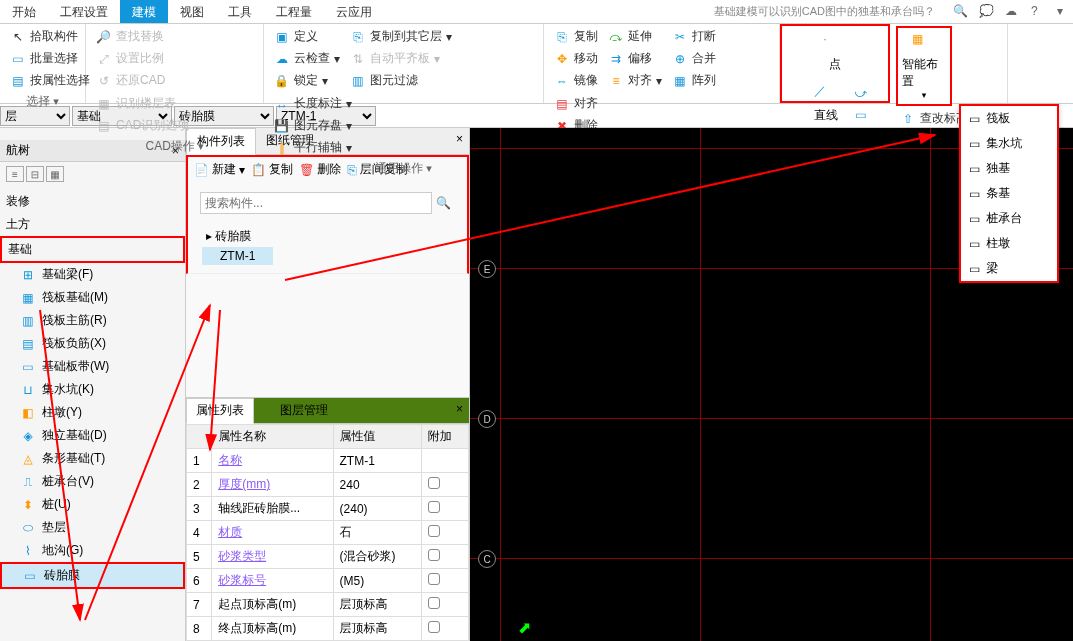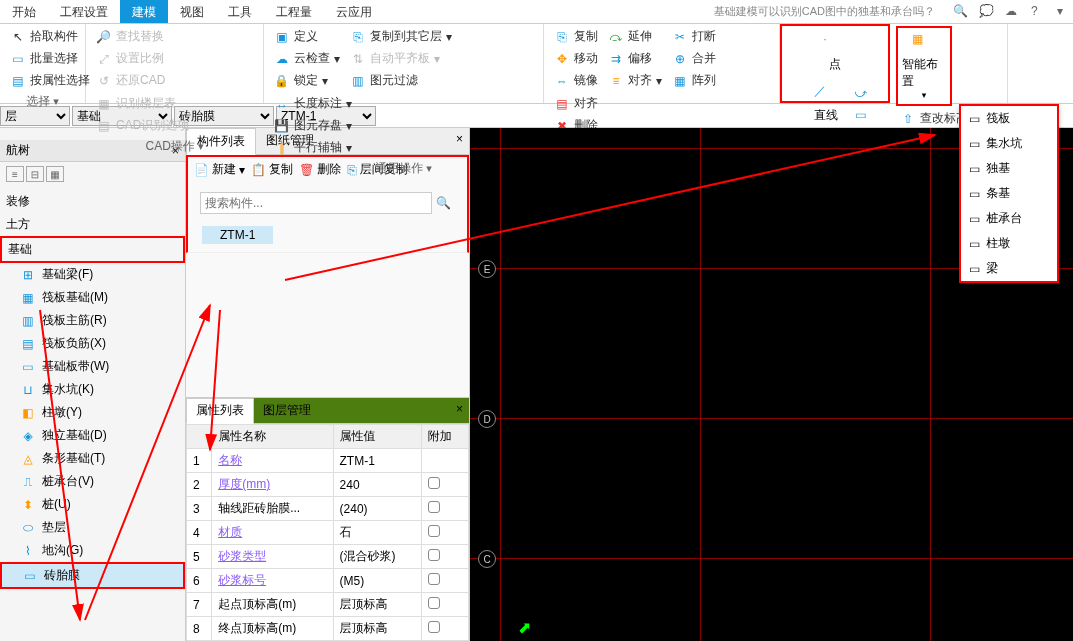--- a/index.html
+++ b/index.html
@@ -49,21 +49,21 @@
 .mid-toolbar .btn { display: flex; align-items: center; gap: 3px; cursor: pointer; }
 .search-row { display: flex; padding: 2px 6px; }
 .search-row input { flex: 1; border: 1px solid #ccc; height: 22px; padding: 0 4px; }
 .component-list { padding: 4px 8px; }
 .component-list .group { padding: 2px 4px; }
 .component-list .leaf { padding: 2px 18px; background: #cde8f6; display: inline-block; }
 
 
 .prop-panel { border-top: 1px solid #ccc; background: #fff; display: flex; flex-direction: column; flex: 1; }
 .prop-tabs { display: flex; background:#4d7c0f; border-bottom: 1px solid #ccc;}
-.prop-tabs .t { padding: 4px 9px; cursor: pointer;}
+.prop-tabs .t { padding: 4px 26px; cursor: pointer;}
 .prop-tabs .t.active { background:#fff; border:1px solid #ccc; border-bottom:1px solid #fff; margin-bottom:-1px;}
 .prop-table { width: 100%; border-collapse: collapse; }
 .prop-table th, .prop-table td { border: 1px solid #ddd; padding: 3px 6px; text-align: left; font-size: 12px; }
 .prop-table th { background: #f0f0f0; font-weight: normal; }
 .prop-table .link { color: #8b5cf6; text-decoration: underline; }
 .checkbox { width: 12px; height: 12px; border: 1px solid #888; display: inline-block; border-radius: 3px; }
 
 
 .canvas { flex: 1; background: #000; position: relative; overflow: hidden; }
 .gridline-h { position: absolute; left: 0; right: 0; border-top: 1px solid #800; }
@@ -388,20 +388,21 @@
       <div class="btn">
           <span class="c-blue">⎘</span>
           <span>层间复制</span>
         </div>
       <div style="width:100%"></div>
       <div class="search-row" style="width:100%">
         <input placeholder="搜索构件..." style="">
         <span style="padding:4px">🔍</span>
       </div>
       <div class="component-list" style="width:100%">
+        <div class="group">▸ <span>砖胎膜</span></div>
         <div class="leaf">ZTM-1</div>
       </div>
     </div>
 
     <div style="flex:1"></div>
 
     <div class="prop-panel">
       <div class="prop-tabs">
         <div class="t active red-box" style="padding:3px 9px">属性列表</div>
         <div class="t">图层管理</div>

